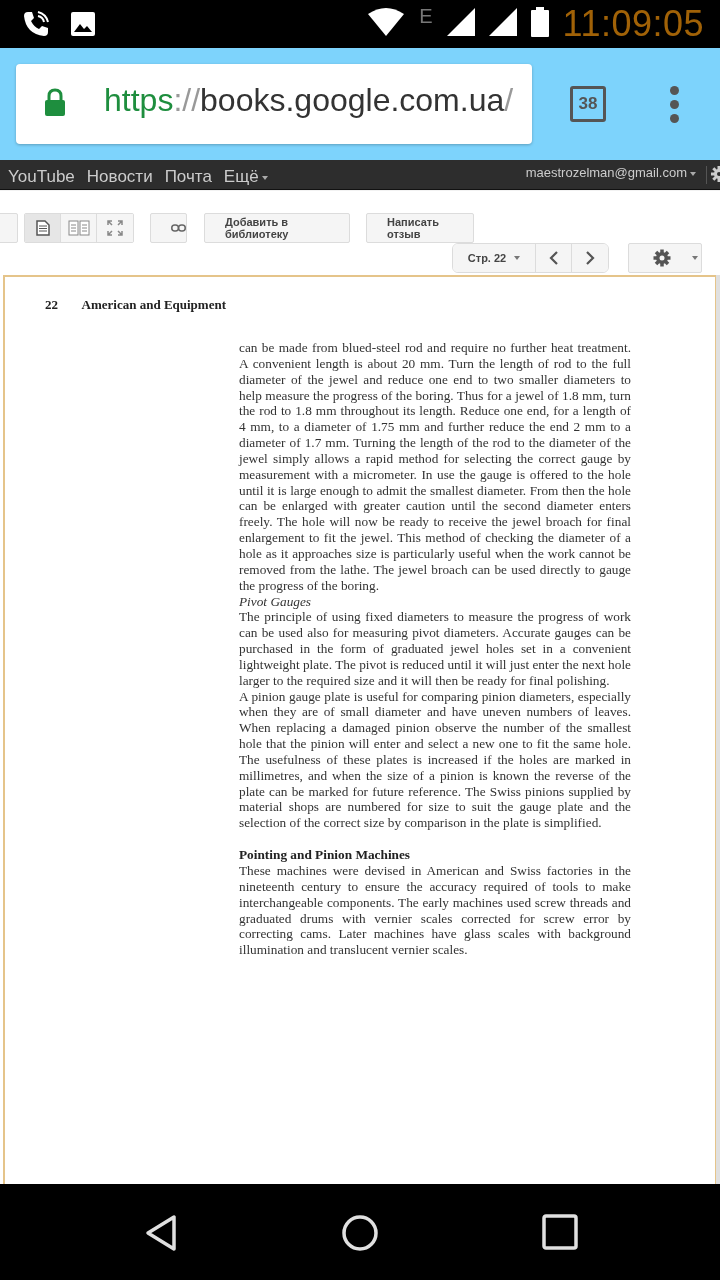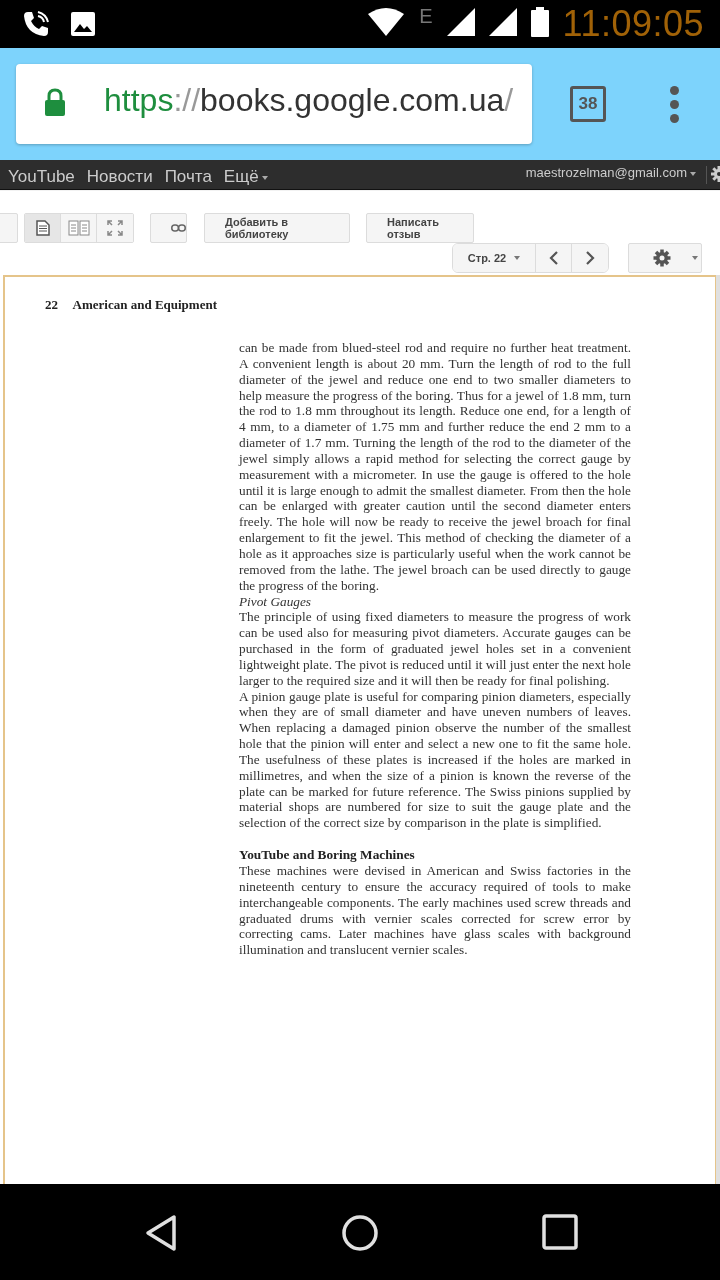--- a/index.html
+++ b/index.html
@@ -48,21 +48,21 @@
   .page-nav div:last-child { border-right: none; }
   .page-nav .pg { width: 83px; }
   .page-nav .arrow { width: 36px; }
   .settings-btn { left: 628px; top: 52px; width: 74px; gap: 18px; }
 
   
   .viewer { position: absolute; top: 275px; left: 0; width: 720px; height: 910px; background: #fff; }
   .page { position: absolute; top: 0; left: 3px; width: 714px; height: 920px; border: 2px solid #e5c48a; border-bottom: none; background: #fff; }
   .scroll-edge { position: absolute; top: 0; right: 0; width: 4px; height: 910px; background: #e0e0e0; }
   .running-head { position: absolute; left: 40px; top: 20px; font-family: "Liberation Serif", serif; font-weight: bold; font-size: 13px; color: #222; }
-  .running-head .pnum { margin-right: 12px; text-align: center; }
+  .running-head .pnum { margin-right: 21px; text-align: center; }
   .text-block { position: absolute; left: 234px; top: 63px; width: 392px; font-family: "Liberation Serif", serif; font-size: 13.3px; line-height: 15.85px; color: #333; text-align: justify; }
   .text-block p { margin: 0; }
   .text-block .sub-it { font-style: italic; }
   .text-block .sub-bold { font-weight: bold; margin-top: 16px; color: #222; }
 
   
   .navbar { position: absolute; top: 1184px; left: 0; width: 720px; height: 96px; background: #000; }
   .navbar .nb { position: absolute; top: 30px; }
 </style>
 </head>
@@ -242,21 +242,21 @@
     </div>
     <div class="text-block">
       <p>can be made from blued-steel rod and require no further heat treatment. A convenient length is about 20 mm. Turn the length of rod to the full diameter of the jewel and reduce one end to two smaller diameters to help measure the progress of the boring. Thus for a jewel of 1.8 mm, turn the rod to 1.8 mm throughout its length. Reduce one end, for a length of 4 mm, to a diameter of 1.75 mm and further reduce the end 2 mm to a diameter of 1.7 mm. Turning the length of the rod to the diameter of the jewel simply allows a rapid method for selecting the correct gauge by measurement with a micrometer. In use the gauge is offered to the hole until it is large enough to admit the smallest diameter. From then the hole can be enlarged with greater caution until the second diameter enters freely. The hole will now be ready to receive the jewel broach for final enlargement to fit the jewel. This method of checking the diameter of a hole as it approaches size is particularly useful when the work cannot be removed from the lathe. The jewel broach can be used directly to gauge the progress of the boring.</p>
 
       <p class="sub-it">Pivot Gauges</p>
       <p>The principle of using fixed diameters to measure the progress of work can be used also for measuring pivot diameters. Accurate gauges can be purchased in the form of graduated jewel holes set in a convenient lightweight plate. The pivot is reduced until it will just enter the next hole larger to the required size and it will then be ready for final polishing.</p>
 
 
       <p>A pinion gauge plate is useful for comparing pinion diameters, especially when they are of small diameter and have uneven numbers of leaves. When replacing a damaged pinion observe the number of the smallest hole that the pinion will enter and select a new one to fit the same hole. The usefulness of these plates is increased if the holes are marked in millimetres, and when the size of a pinion is known the reverse of the plate can be marked for future reference. The Swiss pinions supplied by material shops are numbered for size to suit the gauge plate and the selection of the correct size by comparison in the plate is simplified.</p>
 
-      <p class="sub-bold">YouTube and Boring Machines</p>
+      <p class="sub-bold">Pointing and Pinion Machines</p>
       <p>These machines were devised in American and Swiss factories in the nineteenth century to ensure the accuracy required of tools to make interchangeable components. The early machines used screw threads and graduated drums with vernier scales corrected for screw error by correcting cams. Later machines have glass scales with background illumination and translucent vernier scales.</p>
     </div>
   </div>
   <div class="scroll-edge"></div>
 </div>
 
 <div class="navbar">
   <div class="nb" style="left:144px">
     <svg width="34" height="38" viewBox="0 0 34 38">
         <path d="M30 3 L30 35 L4 19Z" fill="none" stroke="#e0e0e0" stroke-width="3.5" stroke-linejoin="round"></path>

